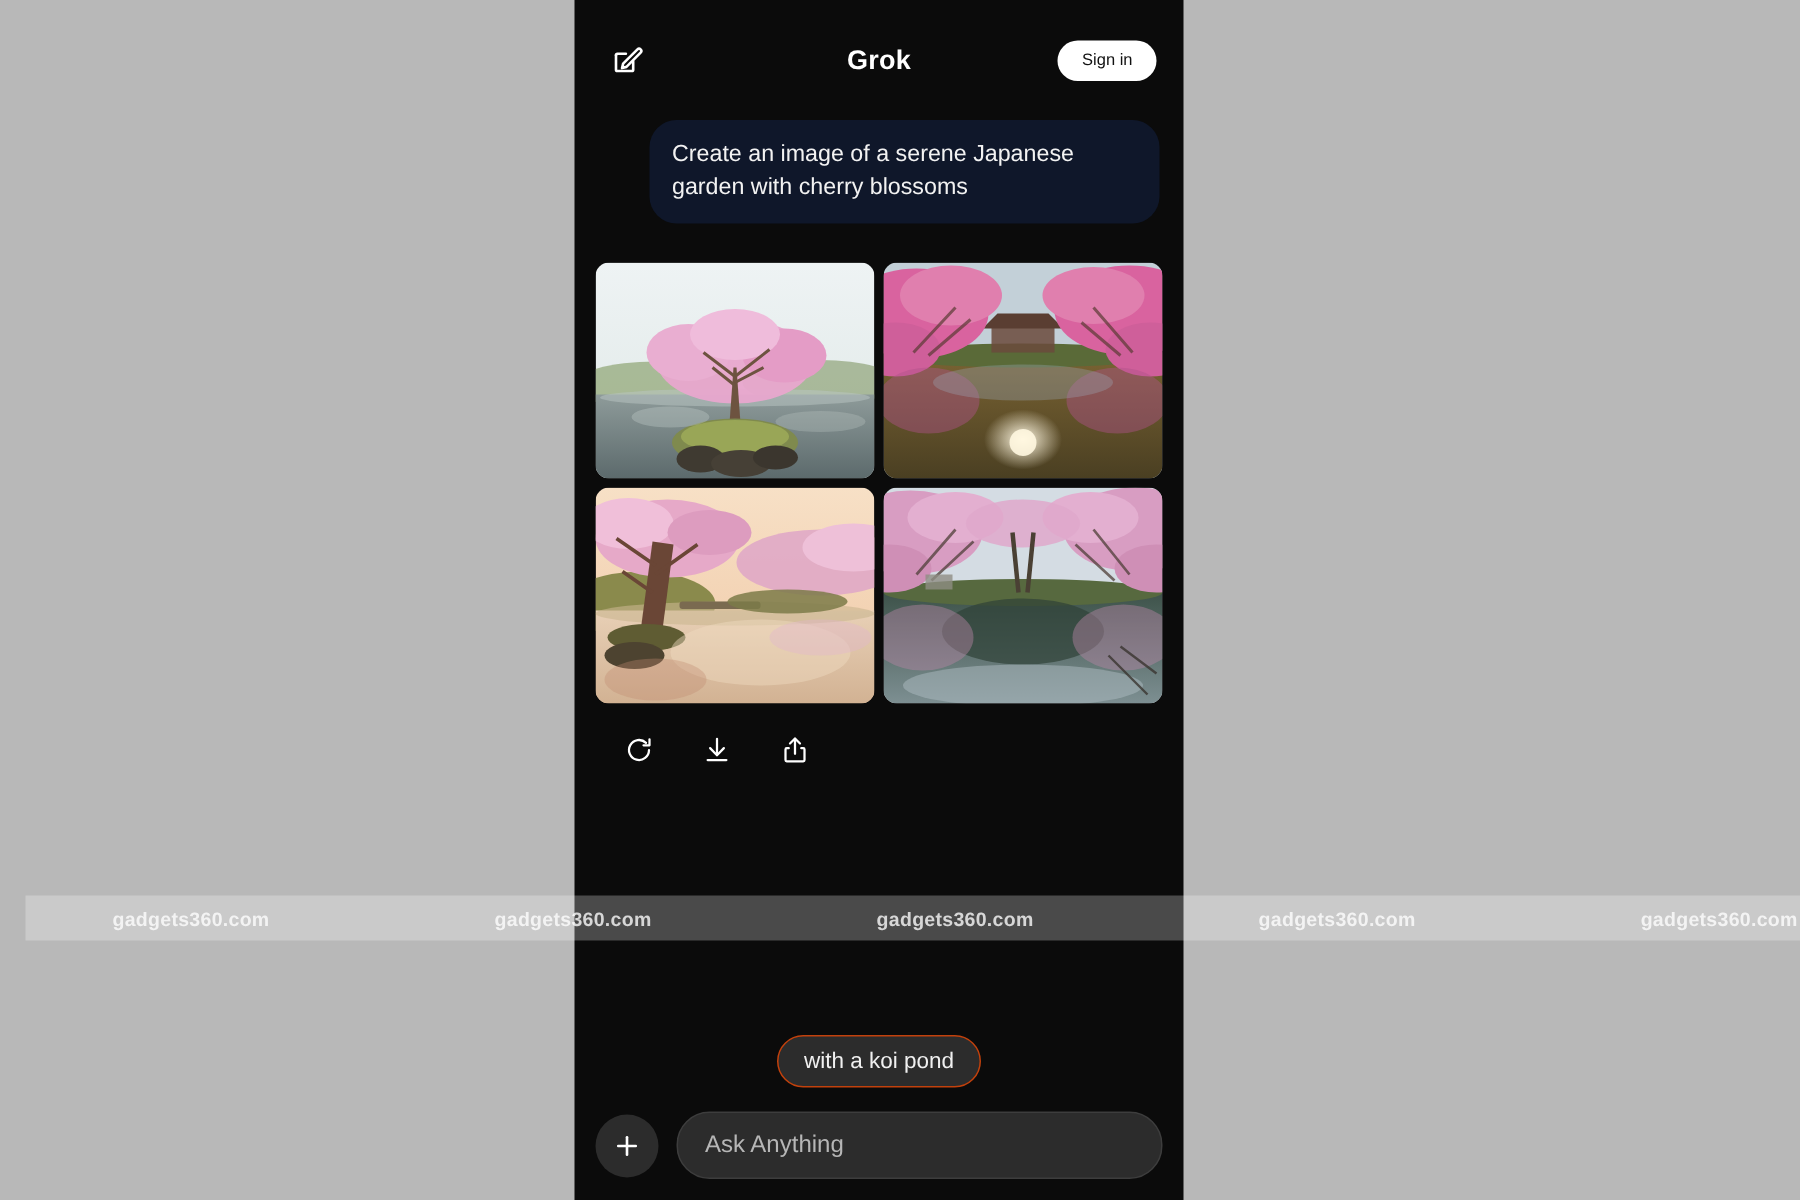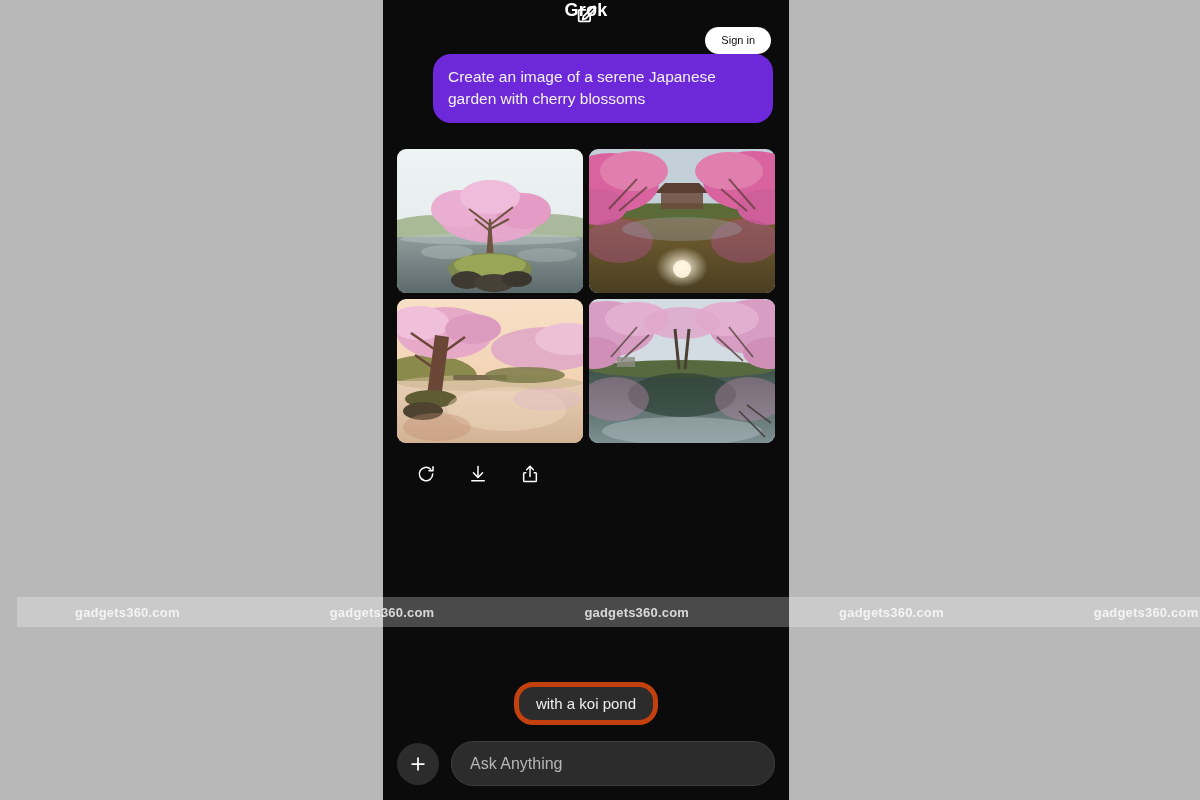--- a/index.html
+++ b/index.html
@@ -29,26 +29,25 @@
     top: 0;
     width: 406px;
     height: 800px;
     background: #0b0b0b;
     overflow: hidden;
   }
 
   
   .appbar {
     position: relative;
-    height: 54px;
+    height: 80px;
     display: flex;
     align-items: center;
     padding: 0 18px;
     box-sizing: border-box;
-    flex-direction: column;
   }
   .compose-btn {
     width: 34px;
     height: 34px;
     display: flex;
     align-items: center;
     justify-content: center;
     cursor: pointer;
   }
   .app-title {
@@ -80,21 +79,21 @@
   
   .convo {
     padding: 0 16px;
     box-sizing: border-box;
   }
   .user-row {
     display: flex;
     justify-content: flex-end;
   }
   .user-bubble {
-    background: #6d28d9;
+    background: #0f172a;
     color: #f2f2f2;
     border-radius: 18px;
     padding: 12px 15px 13px 15px;
     font-size: 15.5px;
     line-height: 1.42;
     max-width: 340px;
     box-sizing: border-box;
   }
 
   
@@ -141,21 +140,21 @@
     box-sizing: border-box;
   }
   .chips {
     display: flex;
     gap: 12px;
     justify-content: center;
     margin-bottom: 16px;
   }
   .chip {
     background: #2c2c2c;
-    border: 5px solid #c2410c;
+    border: 1px solid #c2410c;
     color: #f0f0f0;
     border-radius: 19px;
     font-size: 15px;
     font-family: "Liberation Sans", sans-serif;
     padding: 9px 17px;
     cursor: pointer;
     line-height: 1;
     white-space: nowrap;
   }
   .composer {

